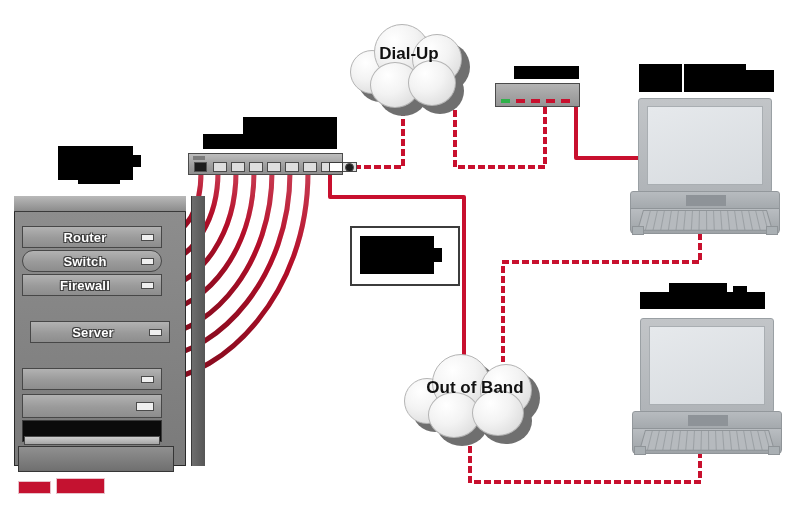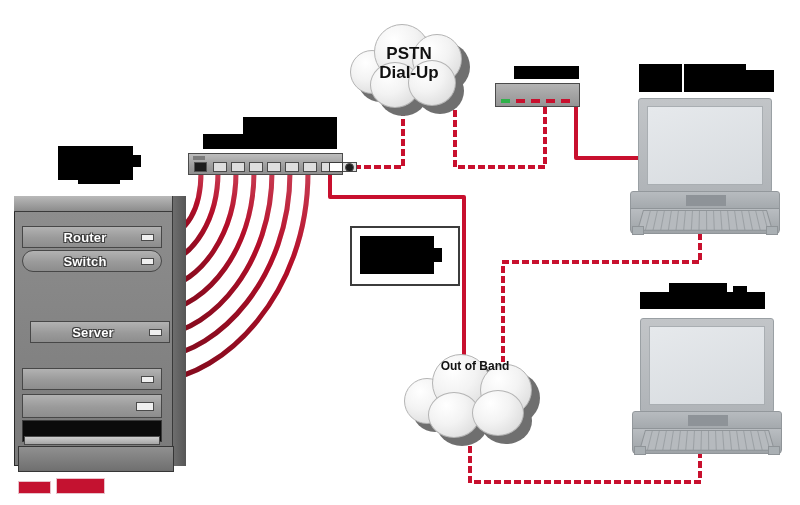--- a/index.html
+++ b/index.html
@@ -3,21 +3,21 @@
 <meta charset="utf-8">
 <style>
   html,body{margin:0;padding:0;background:#fff;}
   body{font-family:"Liberation Sans",sans-serif;}
   #canvas{position:relative;width:800px;height:505px;background:#ffffff;overflow:hidden;}
   .abs{position:absolute;}
   .redact{background:#000000;}
   .redact-red{background:#c41230;border:1px solid #e8c2cb;}
 
   
-  #rack{left:14px;top:196px;width:172px;height:270px;}
+  #rack{left:14px;top:196px;width:172px;height:270px;padding-left:19px;}
   .rack-frame{position:absolute;left:0;top:0;width:172px;height:270px;
       background:linear-gradient(180deg,#8e8e8e 0%,#7a7a7a 100%);
       border:1px solid #2a2a2a;box-sizing:border-box;}
   .rack-top{position:absolute;left:0;top:0;width:172px;height:16px;
       background:linear-gradient(180deg,#b9b9b9,#8c8c8c);border-bottom:1px solid #3a3a3a;
       box-sizing:border-box;}
   .rack-side{position:absolute;right:0;top:0;width:14px;height:270px;
       background:linear-gradient(90deg,#6e6e6e,#565656);border-left:1px solid #3a3a3a;
       box-sizing:border-box;}
   .rack-unit{position:absolute;left:8px;width:140px;height:22px;
@@ -149,20 +149,24 @@
     <div class="rack-side"></div>
 
     <div class="rack-unit" style="top:30px;">
       <span class="ulabel">Router</span>
       <span class="rack-port"></span>
     </div>
     <div class="rack-unit" style="top:54px;border-radius:11px;">
       <span class="ulabel">Switch</span>
       <span class="rack-port"></span>
     </div>
+    <div class="rack-unit" style="top:78px;">
+      <span class="ulabel">Firewall</span>
+      <span class="rack-port"></span>
+    </div>
     <div class="rack-unit" style="top:125px;margin-left:8px;">
       <span class="ulabel">Server</span>
       <span class="rack-port"></span>
     </div>
     <div class="rack-unit" style="top:172px;">
       <span class="ulabel"></span>
       <span class="rack-port"></span>
     </div>
     <div class="rack-unit" style="top:198px;height:24px;">
       <span class="ulabel"></span>
@@ -204,41 +208,40 @@
       <span class="puff" style="left:60px;top:44px;width:48px;height:46px;"></span>
     </div>
     <div class="puffwrap">
       <span class="puff" style="left:2px;top:34px;width:44px;height:44px;"></span>
       <span class="puff" style="left:26px;top:8px;width:56px;height:56px;"></span>
       <span class="puff" style="left:64px;top:18px;width:50px;height:50px;"></span>
       <span class="puff" style="left:22px;top:46px;width:50px;height:46px;"></span>
       <span class="puff" style="left:60px;top:44px;width:48px;height:46px;"></span>
     </div>
     <div class="cloud-label" style="top:28px;font-size:17px;">
-      <div>PSTN</div>
       <div>Dial-Up</div>
     </div>
   </div>
 
   <div class="cloud" style="left:404px;top:348px;width:142px;height:94px;">
     <div class="shadow">
       <span class="puff" style="left:0px;top:30px;width:46px;height:46px;"></span>
       <span class="puff" style="left:28px;top:6px;width:58px;height:58px;"></span>
       <span class="puff" style="left:76px;top:16px;width:52px;height:52px;"></span>
       <span class="puff" style="left:24px;top:44px;width:52px;height:46px;"></span>
       <span class="puff" style="left:68px;top:42px;width:52px;height:46px;"></span>
     </div>
     <div class="puffwrap">
       <span class="puff" style="left:0px;top:30px;width:46px;height:46px;"></span>
       <span class="puff" style="left:28px;top:6px;width:58px;height:58px;"></span>
       <span class="puff" style="left:76px;top:16px;width:52px;height:52px;"></span>
       <span class="puff" style="left:24px;top:44px;width:52px;height:46px;"></span>
       <span class="puff" style="left:68px;top:42px;width:52px;height:46px;"></span>
     </div>
-    <div class="cloud-label" style="top:12px;font-size:12px;">
+    <div class="cloud-label" style="top:30px;font-size:17px;">
       <div>Out of Band</div>
     </div>
   </div>
 
   <div class="abs redact" style="left:514px;top:66px;width:65px;height:13px;"></div>
   <div class="abs" id="modem">
     <span class="led" style="left:5px;background:#2fb14a;"></span>
     <span class="led" style="left:20px;background:#c8102e;"></span>
     <span class="led" style="left:35px;background:#c8102e;"></span>
     <span class="led" style="left:50px;background:#c8102e;"></span>

